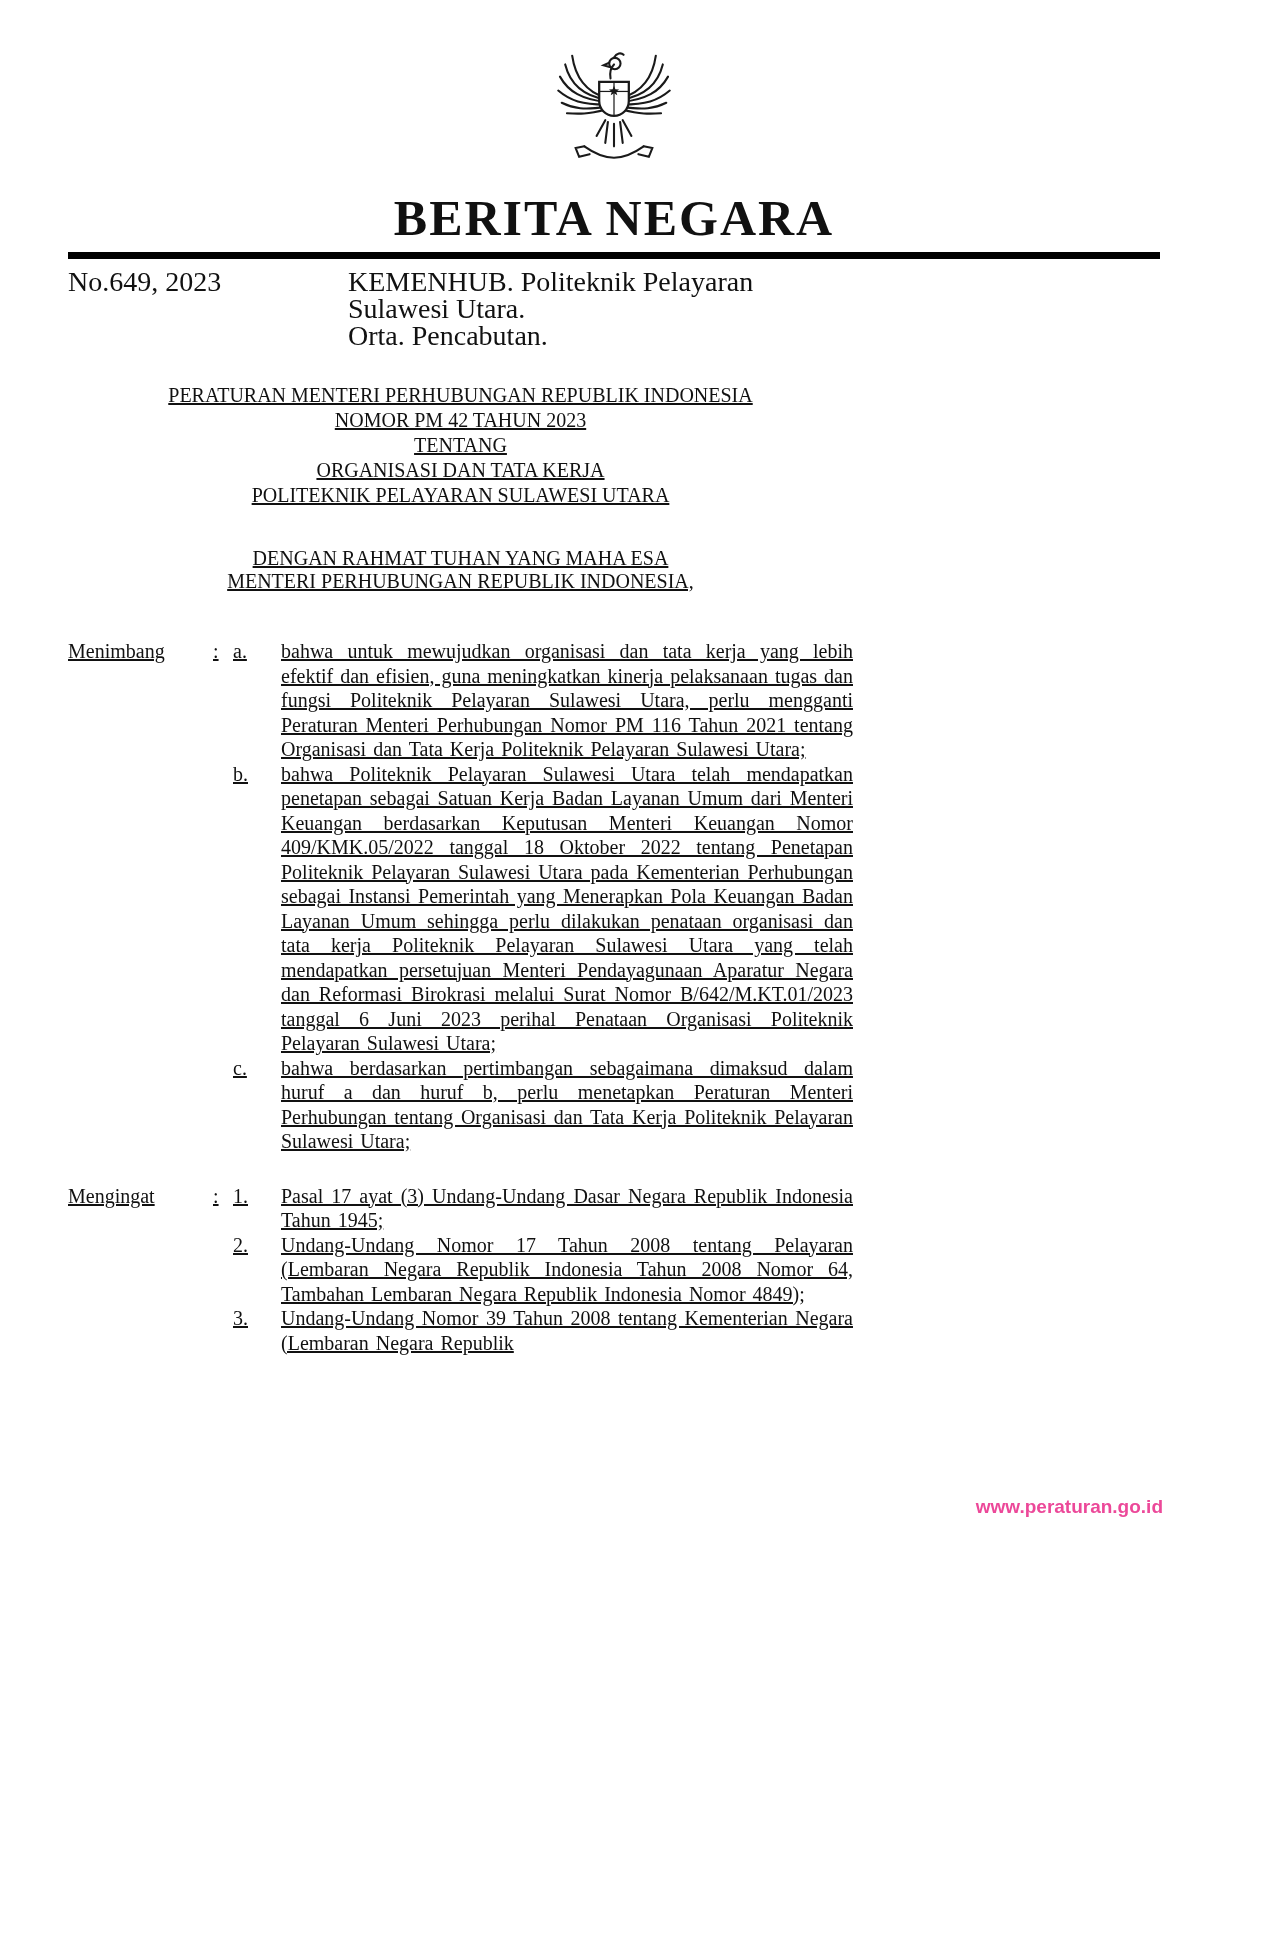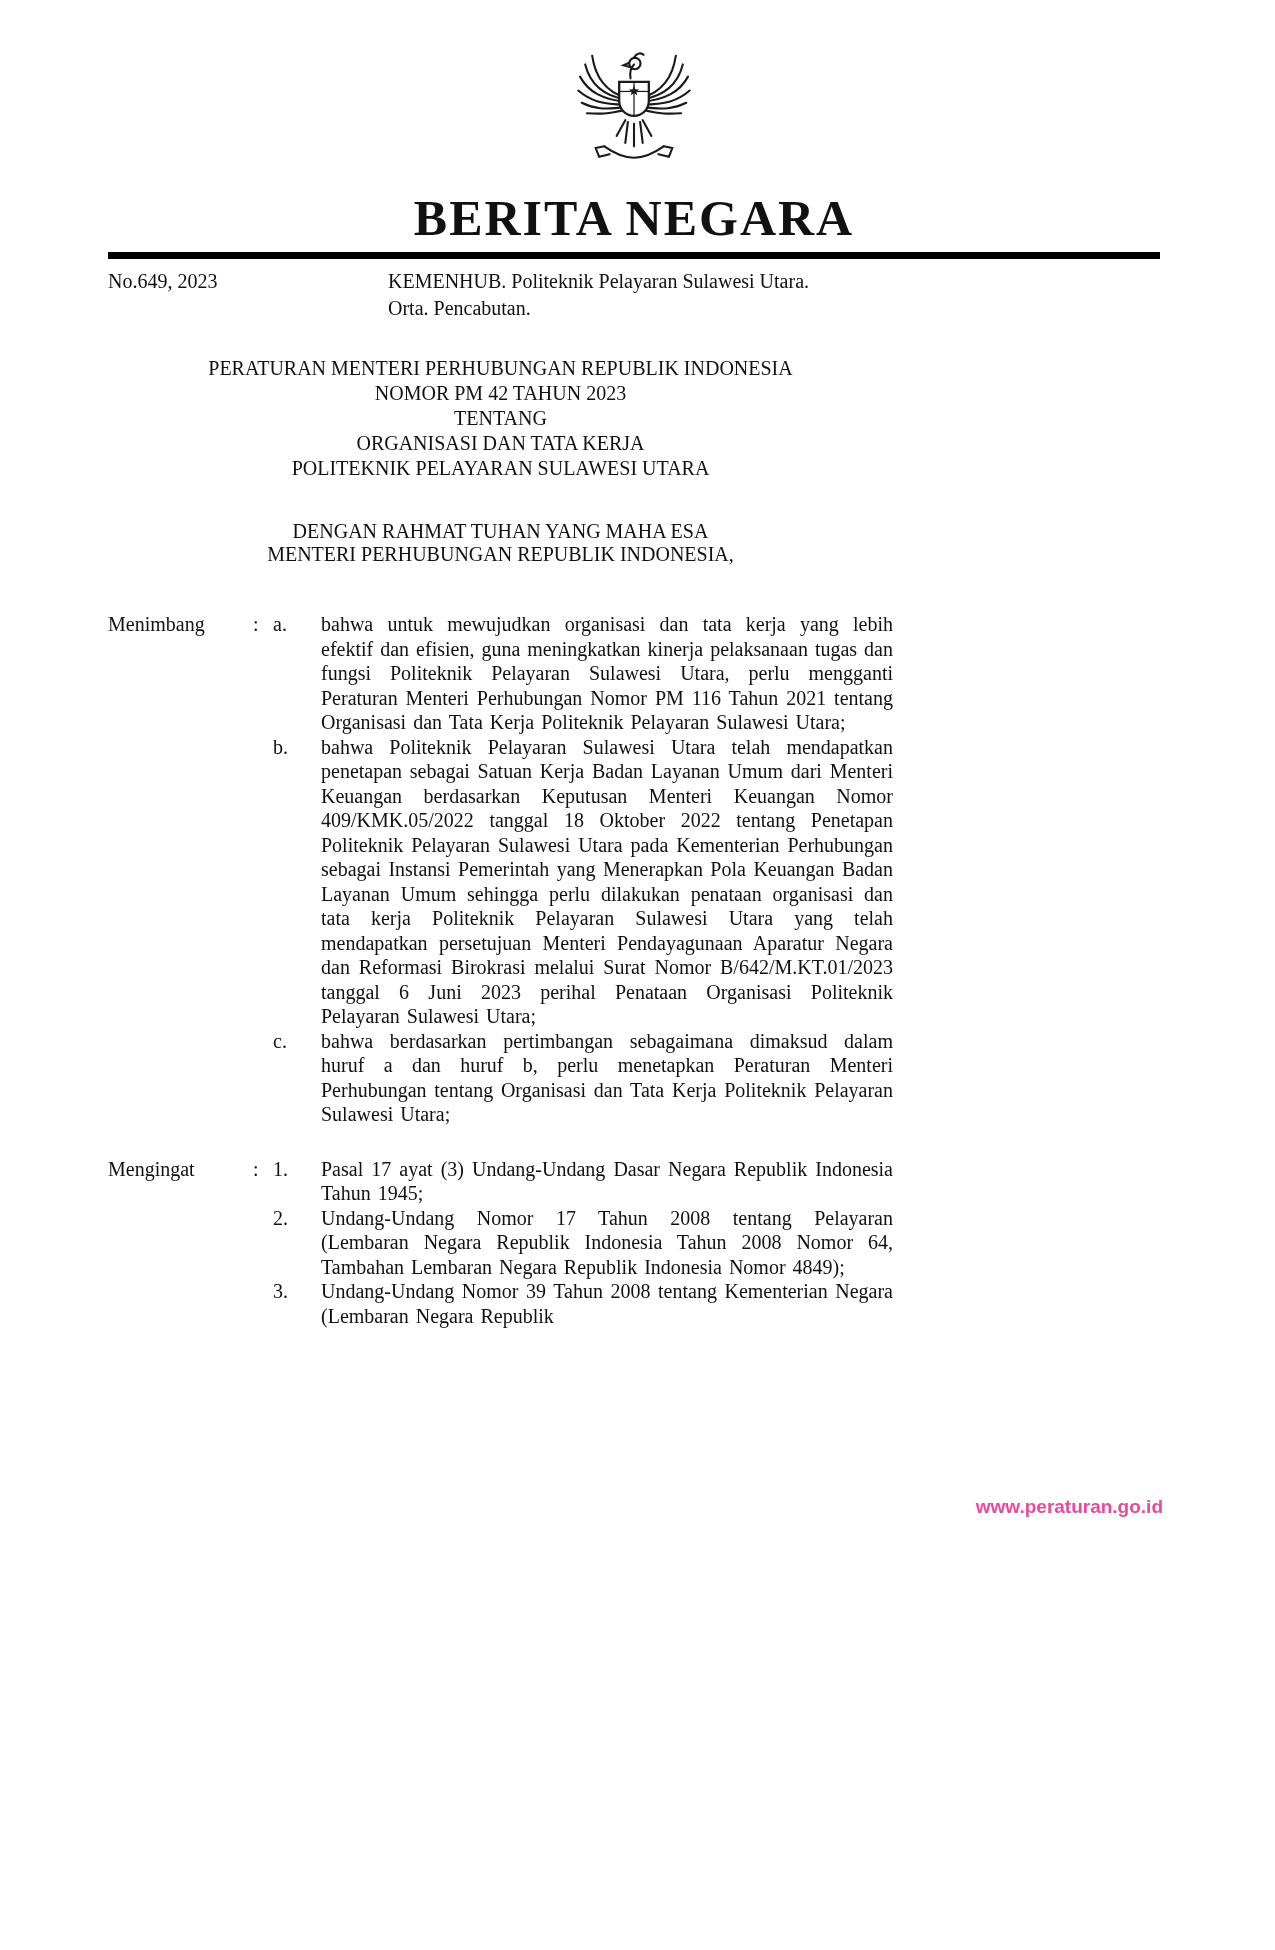--- a/index.html
+++ b/index.html
@@ -5,45 +5,45 @@
   * { margin:0; padding:0; box-sizing:border-box; }
   html, body { background:#ffffff; }
   .page {
     position:relative;
     width:1275px; height:1950px;
     background:#ffffff;
     color:#111111;
     font-family:"Liberation Serif", serif;
     overflow:hidden;
   }
-  .content { padding:40px 115px 0 108px; }
+  .content { padding:40px 115px 0 68px; }
 
   .emblem { width:122px; margin:0 auto; }
 
   .masthead {
     margin-top:12px;
     text-align:center;
     font-weight:700;
     font-size:50px;
     line-height:53px;
     letter-spacing:2px;
   }
 
   .rule { border-top:7px solid #000; margin-top:7px; }
 
   .meta-row {
     display:flex;
     margin-top:9px;
-    font-size:20px;
+    font-size:28px;
     line-height:27px;
   }
   .gazette-number { width:280px; flex:0 0 280px; }
   .gazette-subject { width:505px; }
 
-  .body-col { width:785px; }
+  .body-col { width:785px;text-decoration:underline; }
 
   .title-block {
     margin-top:34px;
     text-align:center;
     font-size:20px;
     line-height:25px;
   }
   .invocation { margin-top:39px; text-align:center; font-size:20px; }
   .authority  { margin-top:0; text-align:center; font-size:20px; }
 

